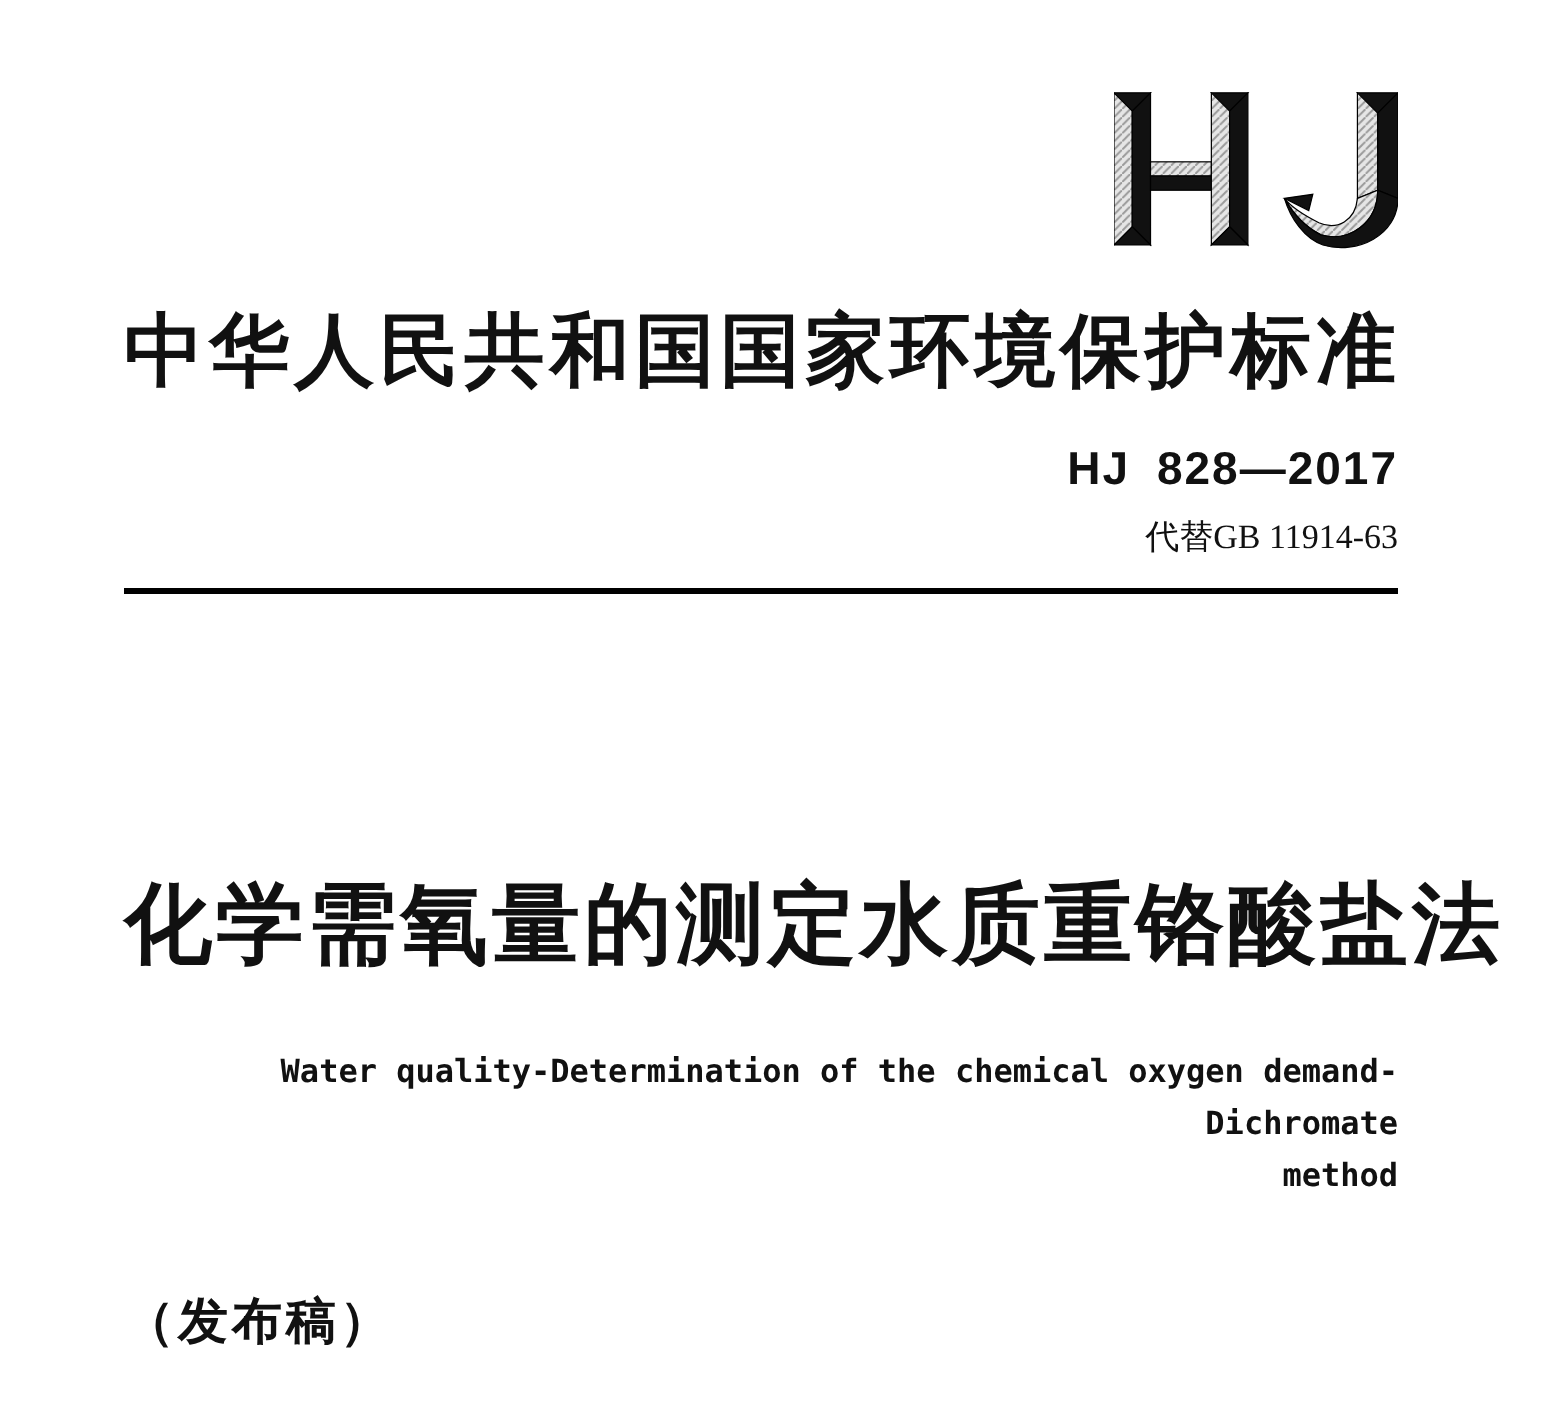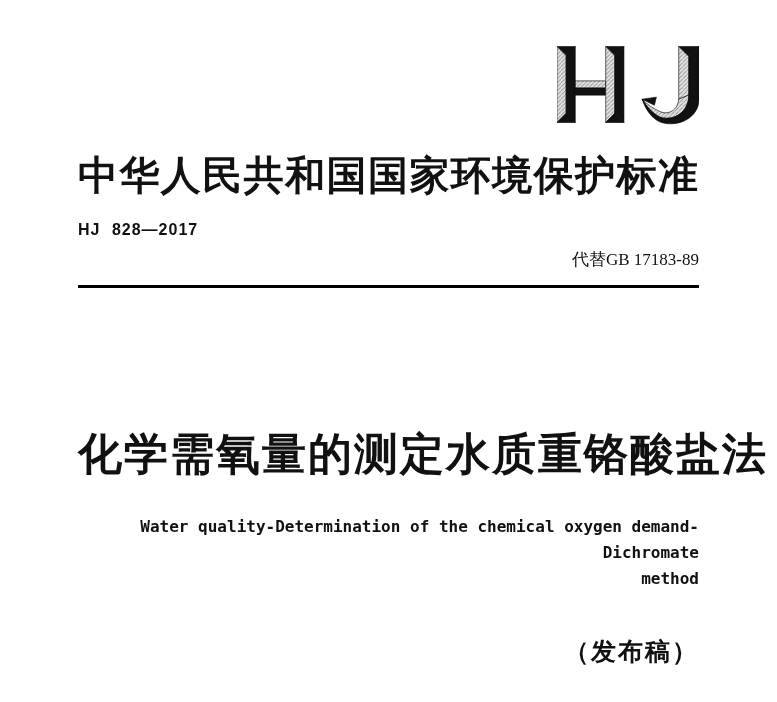--- a/index.html
+++ b/index.html
@@ -11,21 +11,21 @@
     width: 777px;
     height: 702px;
     overflow: hidden;
     color: #111111;
     font-family: "Liberation Serif", serif;
   }
   .page {
     box-sizing: border-box;
     width: 760px;
     height: 702px;
-    padding: 46px 61px 0 78px;
+    padding: 46px 61px 0 62px;
   }
   .logo-row {
     display: flex;
     justify-content: flex-end;
     align-items: flex-start;
     height: 88px;
     margin-bottom: 18px;
   }
   .hj-logo {
     width: 142px;
@@ -45,24 +45,24 @@
     line-height: 1.2;
     text-align: justify;
     text-align-last: justify;
     letter-spacing: 1px;
     margin-bottom: 12px;
     white-space: nowrap;
   }
   .standard-number {
     font-family: "Liberation Sans", sans-serif;
     font-weight: bold;
-    font-size: 16px;
+    font-size: 23px;
     letter-spacing: 1px;
     word-spacing: 6px;
-    text-align: left;
+    text-align: right;
     margin-bottom: 9px;
     margin-top: 21px;
   }
   .replaces-note {
     font-family: "Liberation Serif", serif;
     font-size: 17px;
     text-align: right;
     margin-bottom: 14px;
   }
   .divider {
@@ -85,21 +85,21 @@
   .en-title {
     margin-top: 36px;
     text-align: right;
     font-family: "DejaVu Sans Mono", monospace;
     font-weight: bold;
     font-size: 16px;
     line-height: 1.6;
   }
   .stage-note {
     margin-top: 44px;
-    text-align: right;
+    text-align: left;
     font-family: "Liberation Sans", sans-serif;
     font-weight: bold;
     font-size: 25px;
     letter-spacing: 2px;
   }
 </style>
 </head>
 <body>
 
 <div class="page">
@@ -136,21 +136,21 @@
 
       <polygon points="84,52 98,50 96,58" fill="#111" stroke="#000" stroke-width="0.6"></polygon>
     </svg>
     <span class="sr-only">HJ</span>
   </div>
 
   <div class="standard-name">中华人民共和国国家环境保护标准</div>
 
   <div class="standard-number">HJ 828—2017</div>
 
-  <div class="replaces-note">代替GB 17183-89</div>
+  <div class="replaces-note">代替GB 11914-63</div>
 
   <hr class="divider">
 
   <div class="cn-title">
     <span>化学需氧量的测定</span>
     <span>水质</span>
     <span>重铬酸盐法</span>
   </div>
 
   <div class="en-title">

